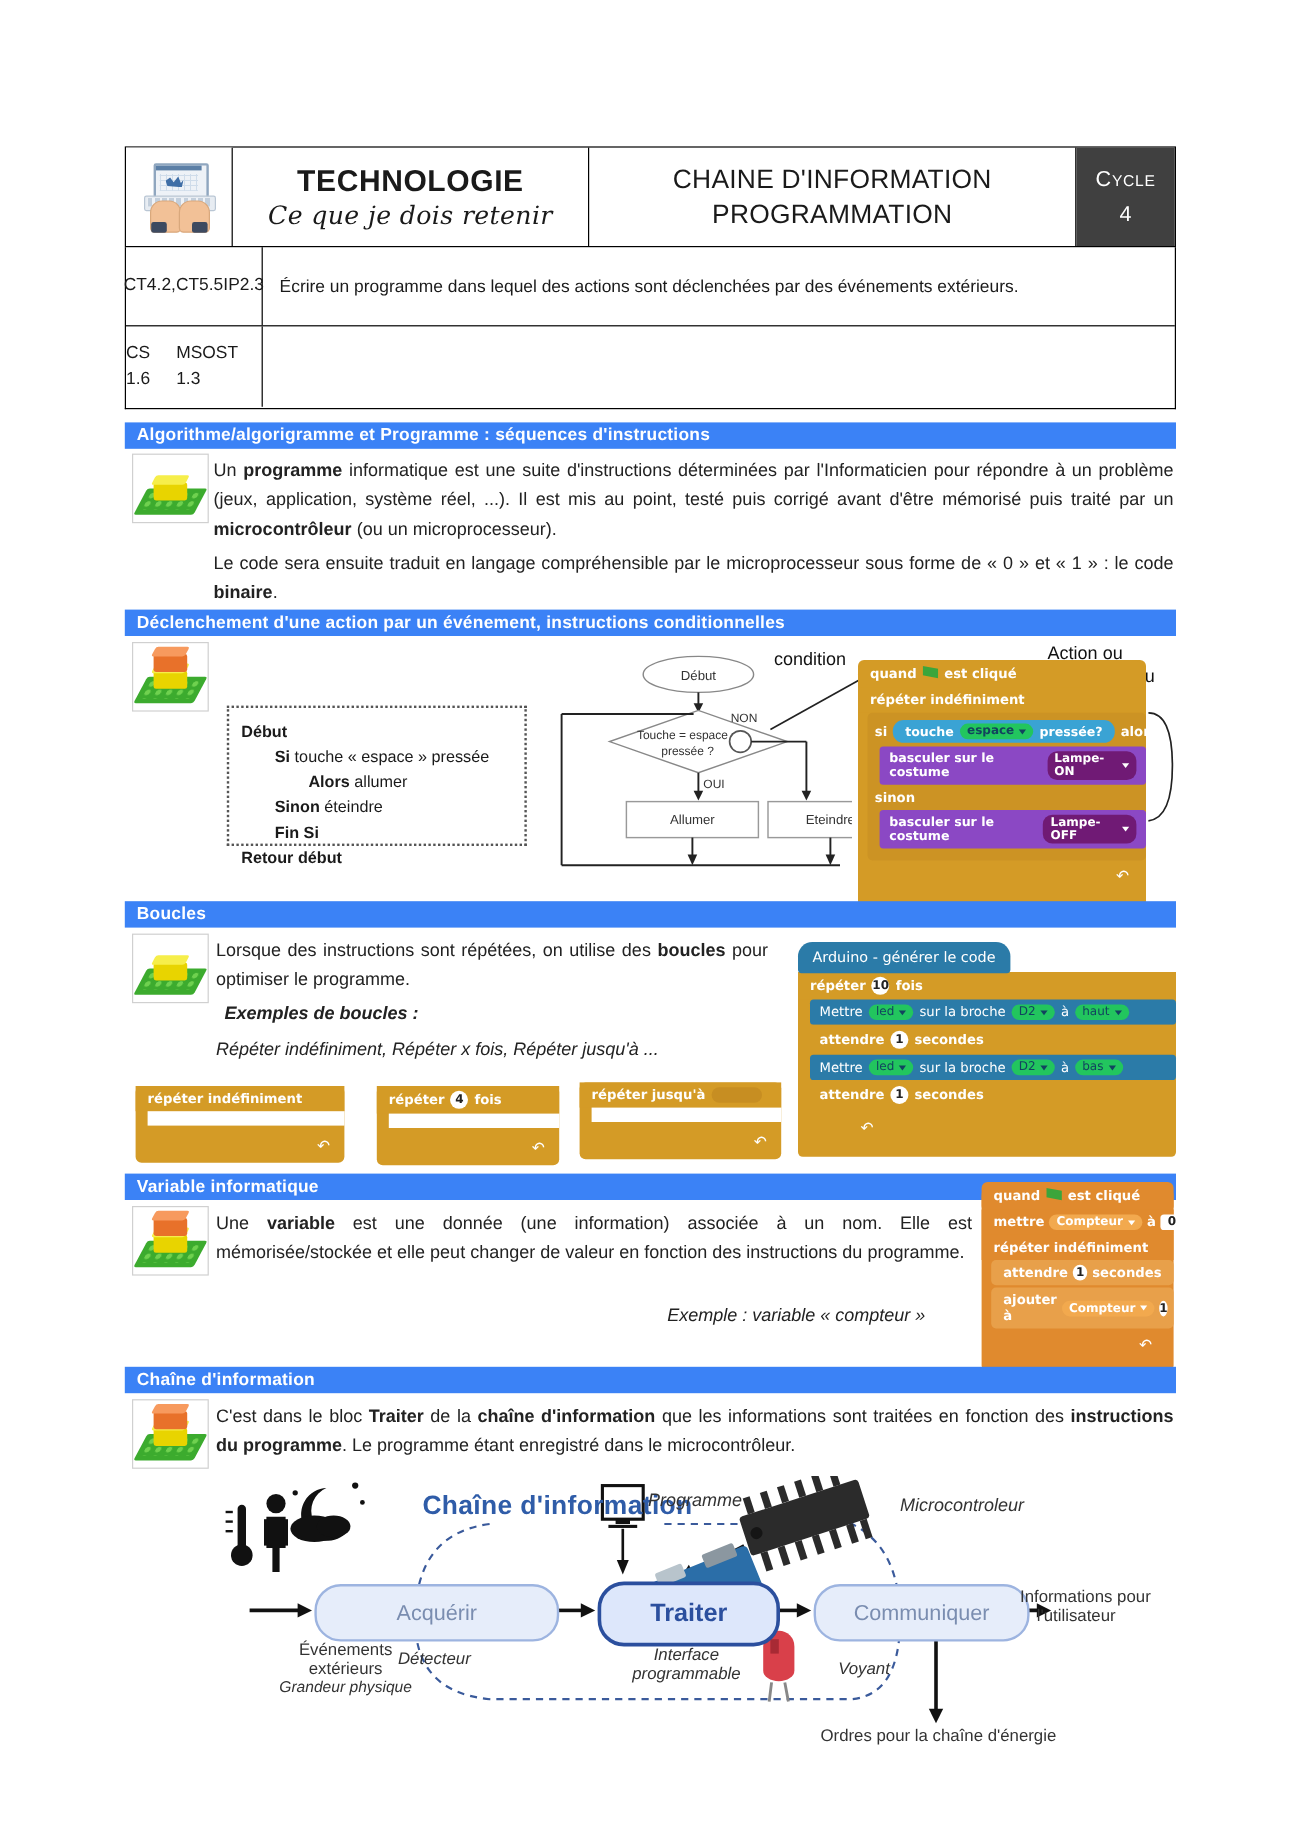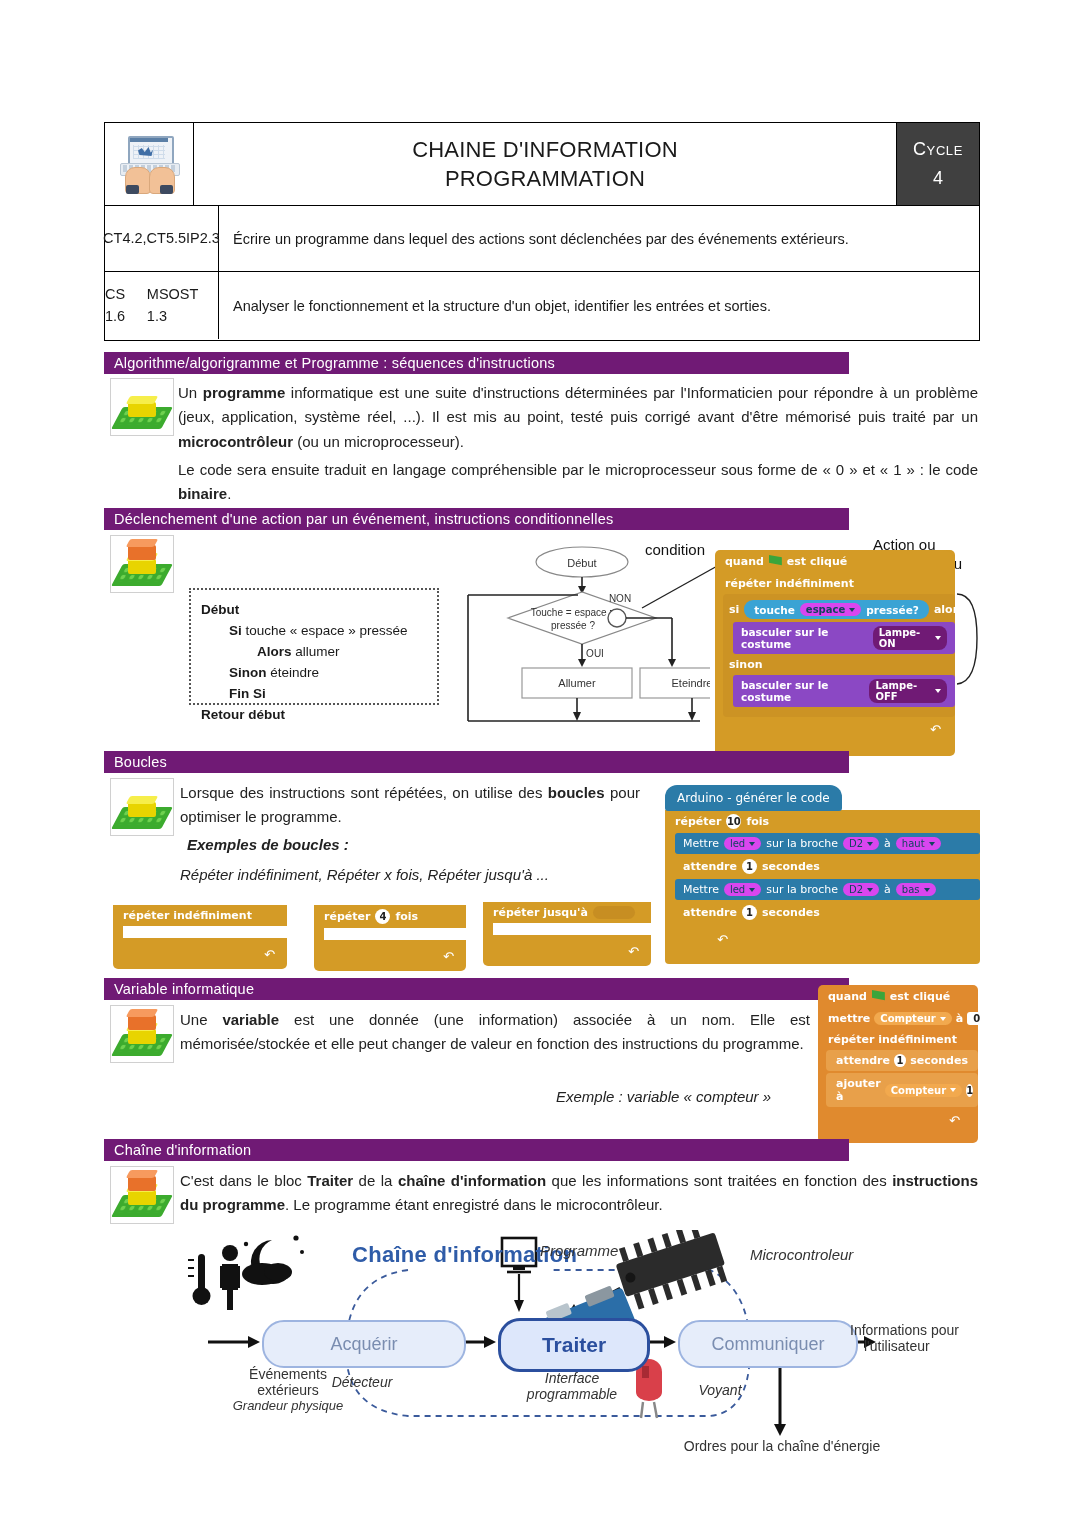--- a/index.html
+++ b/index.html
@@ -36,21 +36,21 @@
 
   
   .comp{position:absolute;left:104px;top:206px;width:876px;height:135px;border:1px solid #000;border-top:none;box-sizing:border-box;}
   .comp-row{display:flex;box-sizing:border-box;}
   .comp-row.r1{height:66px;border-bottom:1px solid #000;}
   .comp-row.r2{height:67px;}
   .comp-code{width:114px;border-right:1px solid #000;display:flex;flex-direction:row;align-items:center;justify-content:center;font-size:14.5px;line-height:1.45;box-sizing:border-box;}
   .comp-txt{flex:1;display:flex;align-items:center;padding-left:14px;font-size:14.5px;box-sizing:border-box;}
 
   
-  .bar{position:absolute;left:104px;width:745px;height:22px;background:#701a75;color:#fff;font-weight:normal;font-size:14.5px;display:flex;align-items:center;padding-left:10px;box-sizing:border-box;letter-spacing:.2px;}
+  .bar{position:absolute;left:104px;width:876px;height:22px;background:#3b82f6;color:#fff;font-weight:bold;font-size:14.5px;display:flex;align-items:center;padding-left:10px;box-sizing:border-box;letter-spacing:.2px;}
 
   
   .legobox{position:absolute;border:1px solid #d0d0d0;background:#fff;display:flex;align-items:center;justify-content:center;}
   .lego{position:relative;width:54px;height:48px;}
   .plate{position:absolute;left:2px;bottom:2px;width:50px;height:22px;background:#3cab2e;transform:skewX(-28deg);border-radius:2px;}
   .plate:after{content:"";position:absolute;left:4px;top:3px;right:4px;bottom:4px;background:
      radial-gradient(circle at 3px 3px,#6fd14f 2px,transparent 2.6px) 0 0/9px 7px;}
   .brick{position:absolute;width:28px;height:15px;border-radius:2px;}
   .brick .top{position:absolute;left:0;top:-6px;width:28px;height:8px;transform:skewX(-28deg);border-radius:2px;}
   .brick.yel{left:13px;bottom:14px;background:#e8d400;}
@@ -76,21 +76,21 @@
   .anno{position:absolute;font-size:15px;color:#111;line-height:1.25;}
 
   
   .sb{position:absolute;font-family:"DejaVu Sans",sans-serif;}
   .s-hat{background:#d49b26;color:#fff;font-size:11px;font-weight:bold;border-radius:12px 12px 3px 3px;padding:5px 10px;display:flex;align-items:center;gap:6px;}
   .s-ctrl{background:#d49b26;color:#fff;font-size:11px;font-weight:bold;padding:4px 10px;}
   .s-row{display:flex;align-items:center;gap:5px;}
   .s-flag{width:13px;height:13px;background:#3ba53b;clip-path:polygon(0 0,100% 18%,100% 78%,0 60%);}
   .s-bool{background:#3aa3d4;color:#fff;font-size:10.5px;font-weight:bold;border-radius:9px;padding:3px 10px;display:flex;align-items:center;gap:5px;}
   .s-look{background:#8b48c4;color:#fff;font-size:10.5px;font-weight:bold;border-radius:3px;padding:4px 8px;display:flex;align-items:center;gap:3px;}
-  .s-drop{background:#d946ef;color:#12435e;border-radius:8px;padding:1px 6px;font-size:10px;display:inline-flex;align-items:center;gap:4px;}
+  .s-drop{background:#22c55e;color:#12435e;border-radius:8px;padding:1px 6px;font-size:10px;display:inline-flex;align-items:center;gap:4px;}
   .s-drop.pl{background:#701a75;color:#fff;}
   .s-num{background:#fff;color:#222;border-radius:50%;width:15px;height:15px;font-size:10px;display:inline-flex;align-items:center;justify-content:center;}
   .s-num.sq{border-radius:3px;width:auto;padding:1px 6px;height:auto;}
   .caret{width:0;height:0;border-left:3.5px solid transparent;border-right:3.5px solid transparent;border-top:4.5px solid currentColor;}
   .s-arrow{color:#fff;font-size:13px;}
 
   
   .chain{position:absolute;left:150px;top:1230px;width:830px;height:230px;}
   .cbox{position:absolute;border-radius:22px;display:flex;align-items:center;justify-content:center;font-size:18px;}
   .cbox.light{background:#e6edfa;border:2px solid #9db4e0;color:#7a8db0;}
@@ -111,20 +111,24 @@
           <div class="lp-graph"></div>
         <div class="lp-blot"></div>
           <div class="lp-base"></div>
           <div class="lp-keys"></div>
         <div class="hand l"></div>
           <div class="hand r"></div>
         <div class="cuff l"></div>
           <div class="cuff r"></div>
       </div>
     </div>
+    <div class="hdr-tech">
+      <div class="t1">TECHNOLOGIE</div>
+      <div class="t2">Ce que je dois retenir</div>
+    </div>
     <div class="hdr-title">
       <div>CHAINE D'INFORMATION</div>
       <div>PROGRAMMATION</div>
     </div>
     <div class="hdr-cycle">
       <div class="c1">Cycle</div>
       <div class="c2">4</div>
     </div>
   </div>
 
@@ -135,21 +139,20 @@
         <span>CT5.5</span>
         <span>IP2.3</span>
       </div>
       <div class="comp-txt">Écrire un programme dans lequel des actions sont déclenchées par des événements extérieurs.</div>
     </div>
     <div class="comp-row r2">
       <div class="comp-code">
         <span>CS 1.6</span>
         <span>MSOST 1.3</span>
       </div>
-      <div class="comp-txt">Analyser le fonctionnement et la structure d'un objet, identifier les entrées et sorties.</div>
     </div>
   </div>
 
   <div class="bar" style="top:352px">Algorithme/algorigramme et Programme : séquences d'instructions</div>
 
   <div class="legobox" style="left:110px;top:378px;width:62px;height:56px;">
     <div class="lego">
         <div class="plate"></div>
         <div class="brick yel">
           <div class="top"></div>

